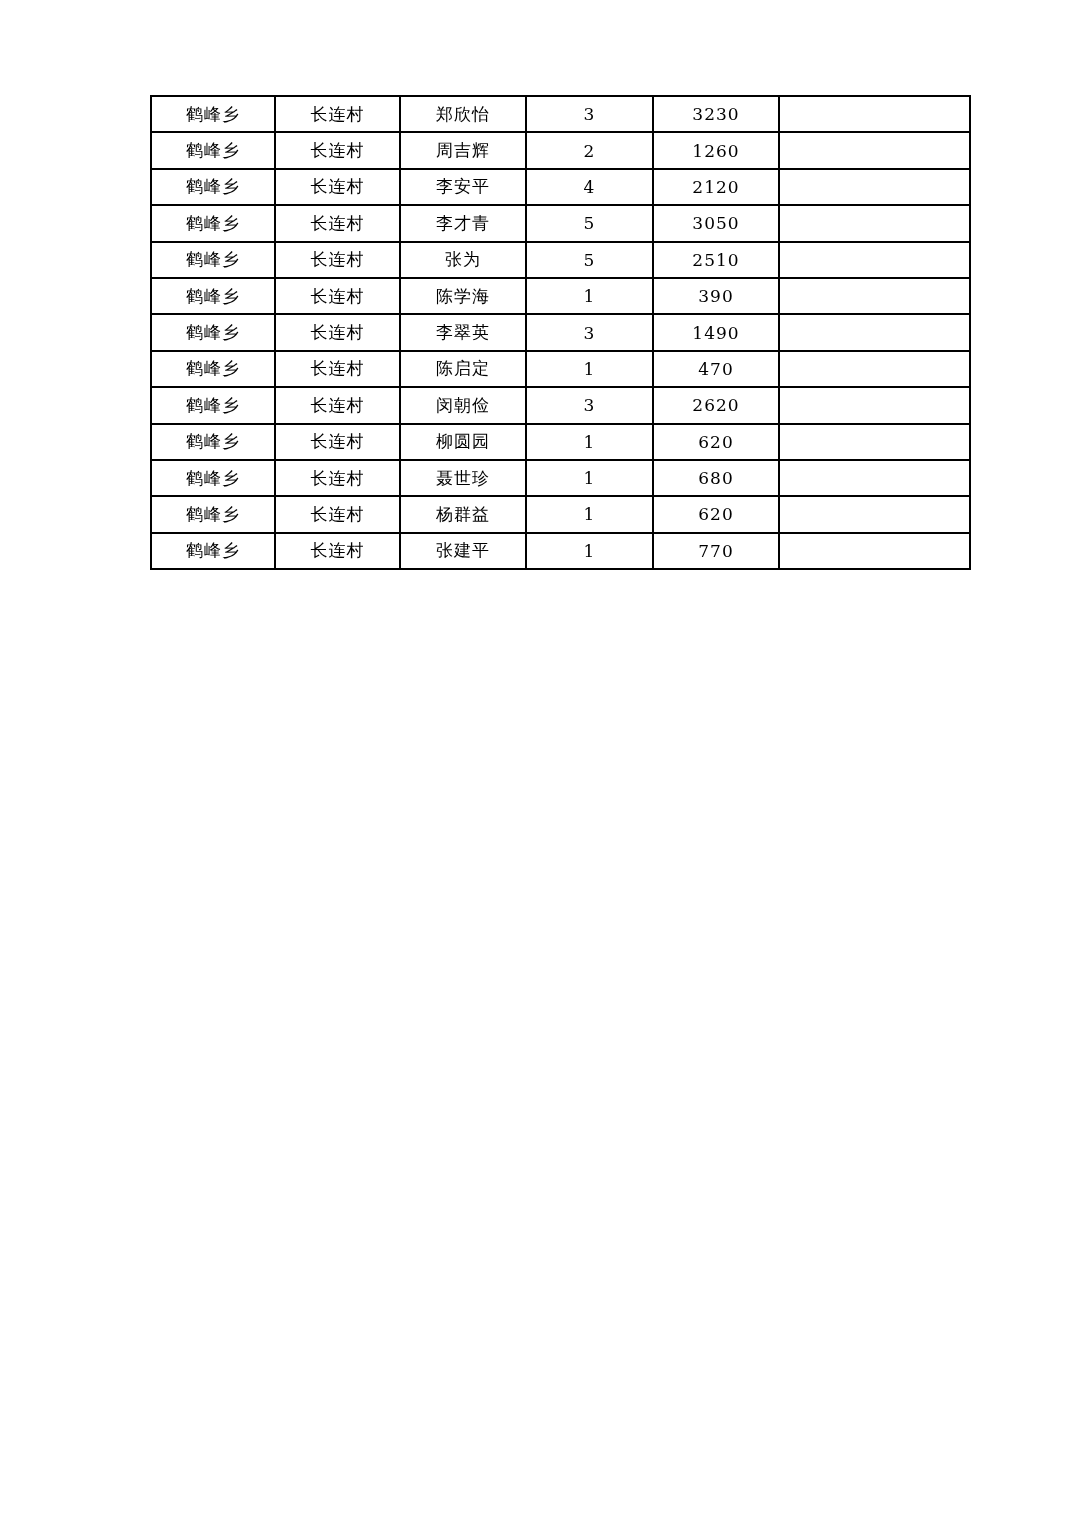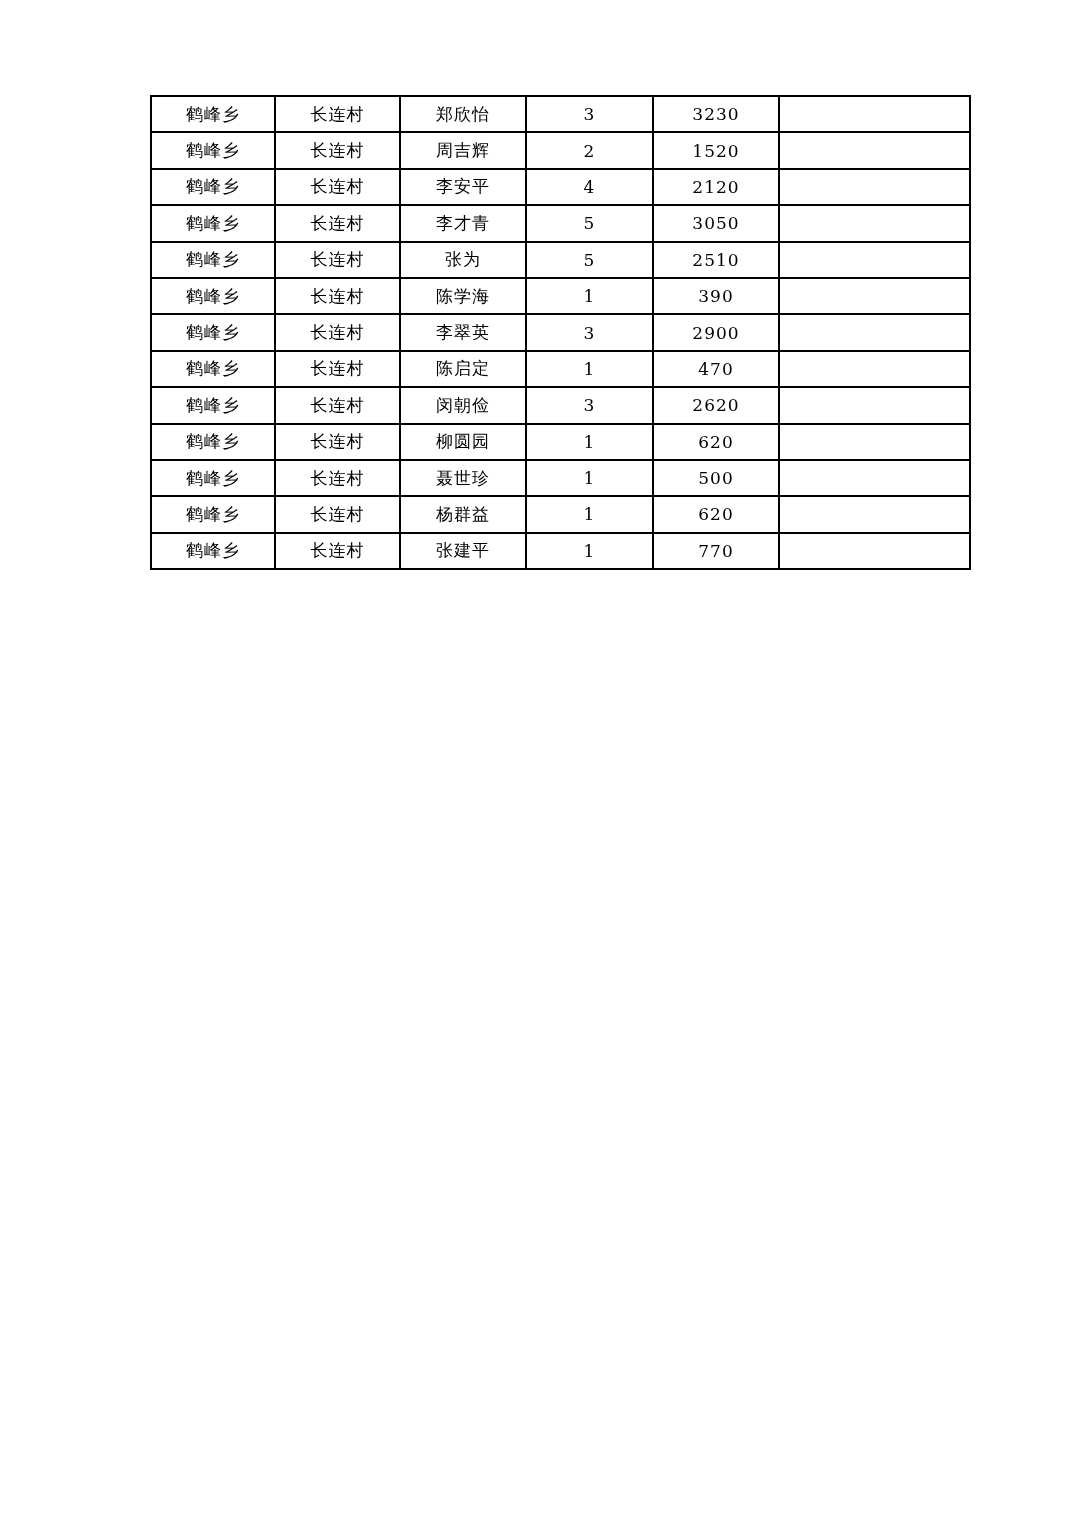--- a/index.html
+++ b/index.html
@@ -67,21 +67,21 @@
           <td>郑欣怡</td>
           <td class="num">3</td>
           <td class="num">3230</td>
           <td></td>
         </tr>
         <tr>
           <td>鹤峰乡</td>
           <td>长连村</td>
           <td>周吉辉</td>
           <td class="num">2</td>
-          <td class="num">1520</td>
+          <td class="num">1260</td>
           <td></td>
         </tr>
         <tr>
           <td>鹤峰乡</td>
           <td>长连村</td>
           <td>李安平</td>
           <td class="num">4</td>
           <td class="num">2120</td>
           <td></td>
         </tr>
@@ -107,21 +107,21 @@
           <td>陈学海</td>
           <td class="num">1</td>
           <td class="num">390</td>
           <td></td>
         </tr>
         <tr>
           <td>鹤峰乡</td>
           <td>长连村</td>
           <td>李翠英</td>
           <td class="num">3</td>
-          <td class="num">2900</td>
+          <td class="num">1490</td>
           <td></td>
         </tr>
         <tr>
           <td>鹤峰乡</td>
           <td>长连村</td>
           <td>陈启定</td>
           <td class="num">1</td>
           <td class="num">470</td>
           <td></td>
         </tr>
@@ -139,21 +139,21 @@
           <td>柳圆园</td>
           <td class="num">1</td>
           <td class="num">620</td>
           <td></td>
         </tr>
         <tr>
           <td>鹤峰乡</td>
           <td>长连村</td>
           <td>聂世珍</td>
           <td class="num">1</td>
-          <td class="num">500</td>
+          <td class="num">680</td>
           <td></td>
         </tr>
         <tr>
           <td>鹤峰乡</td>
           <td>长连村</td>
           <td>杨群益</td>
           <td class="num">1</td>
           <td class="num">620</td>
           <td></td>
         </tr>

